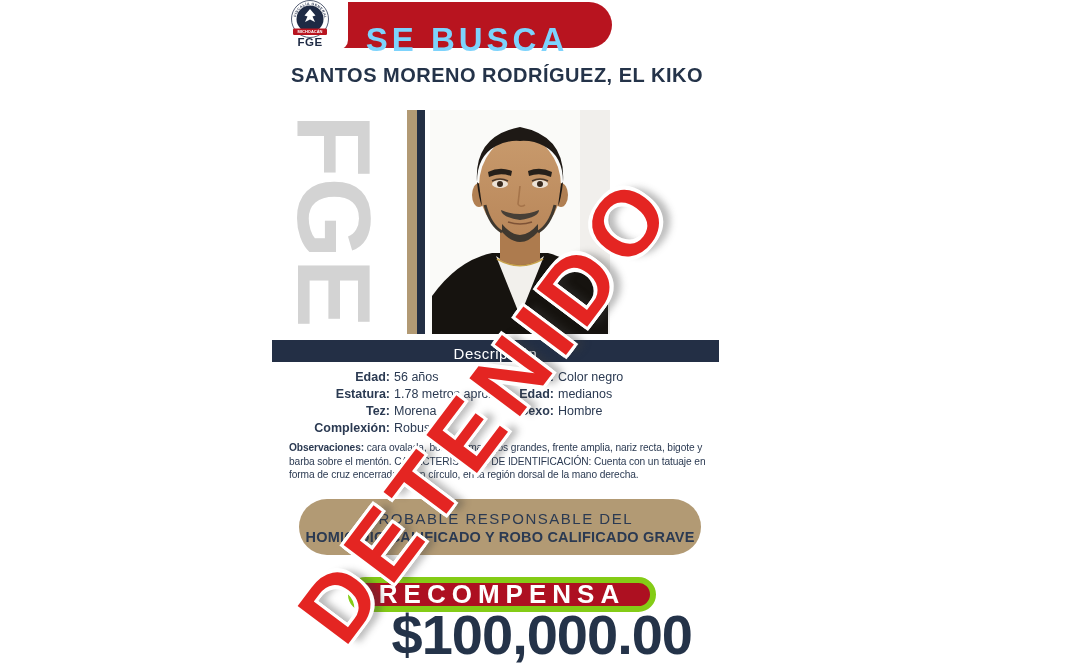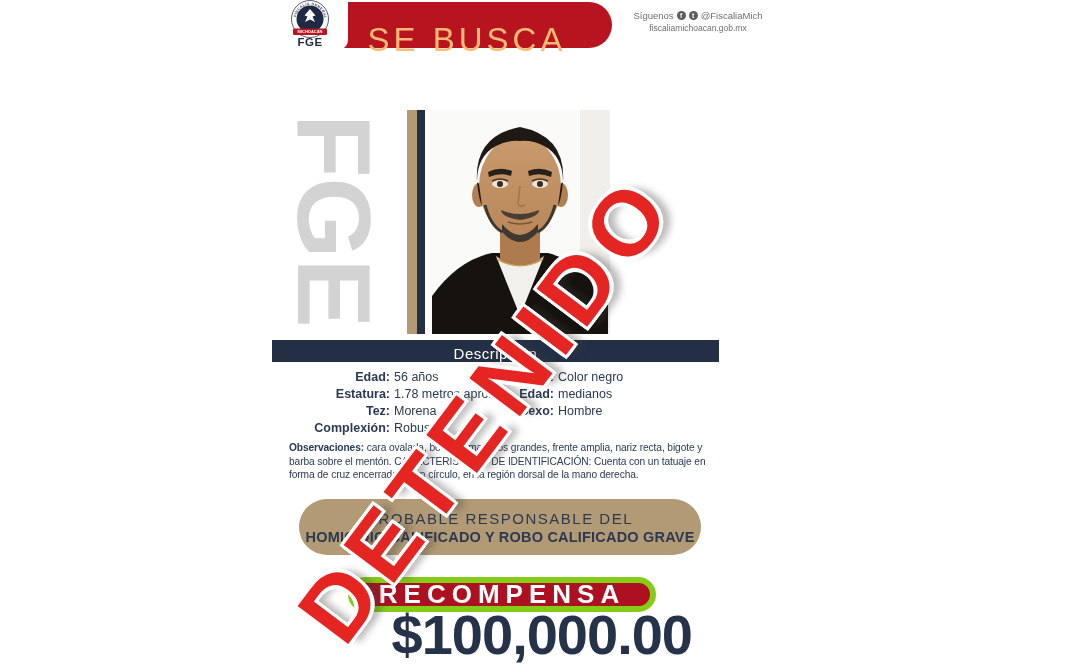--- a/index.html
+++ b/index.html
@@ -9,21 +9,21 @@
   }
   .poster{position:absolute;left:272px;top:0;width:450px;height:666px;}
   .abs{position:absolute;}
 
   
   .sebusca-banner{
     left:8px;top:2px;width:332px;height:46px;background:#b8141f;border-radius:23px;
     display:flex;align-items:center;justify-content:center;padding-left:42px;box-sizing:border-box;
   }
   .sebusca-banner span{
-    color:#fdba74;font-size:33px;font-weight:normal;letter-spacing:4px;white-space:nowrap;margin-top:30px;
+    color:#7dd3fc;font-size:33px;font-weight:bold;letter-spacing:4px;white-space:nowrap;margin-top:30px;
   }
   .logo-card{
     left:0;top:0;width:76px;height:50px;background:#ffffff;border-radius:0 0 10px 10px;
     z-index:3;display:flex;align-items:flex-start;justify-content:center;
   }
   .social{
     left:350px;top:9px;width:152px;text-align:center;color:#6f6f6f;line-height:13px;
   }
   .social .row1{font-size:9.5px;display:flex;align-items:center;justify-content:center;gap:3px;}
   .social .row2{font-size:8.5px;}
@@ -115,30 +115,22 @@
         <textPath href="#arcTop" startOffset="2">FISCALÍA GENERAL DEL ESTADO</textPath>
       </text>
       <circle cx="38" cy="19" r="13.5" fill="#1e2a44"></circle>
       <path d="M38 9 l-5.5 6.5 3 1 -2.5 5.5 5 -2.5 5 2.5 -2.5 -5.5 3 -1 Z" fill="#ffffff"></path>
       <rect x="21" y="28.5" width="34" height="6.5" rx="1.2" fill="#b8141f"></rect>
       <text x="38" y="33.4" font-size="4" fill="#ffffff" font-weight="bold" text-anchor="middle">MICHOACÁN</text>
       <text x="38" y="46" font-size="11.5" fill="#1e2a44" font-weight="bold" text-anchor="middle" letter-spacing="0.5">FGE</text>
     </svg>
   </div>
 
-  <div class="abs social">
-    <div class="row1">
-      <span>Síguenos</span>
-      <span class="soc-ic">f</span>
-      <span class="soc-ic">t</span>
-      <span>@FiscaliaMich</span>
-    </div>
-    <div class="row2">fiscaliamichoacan.gob.mx</div>
-  </div>
-
+
+  <div class="abs title">SANTOS MORENO RODRÍGUEZ, EL KIKO</div>
 
   <div class="abs watermark">FGE</div>
 
   <div class="abs stripe-tan"></div>
   <div class="abs stripe-navy"></div>
   <div class="abs photo">
     <svg width="180" height="224" viewBox="0 0 180 224">
       <defs>
         <linearGradient id="skin" x1="0" y1="0" x2="0" y2="1">
           <stop offset="0" stop-color="#c89a6c"></stop>

